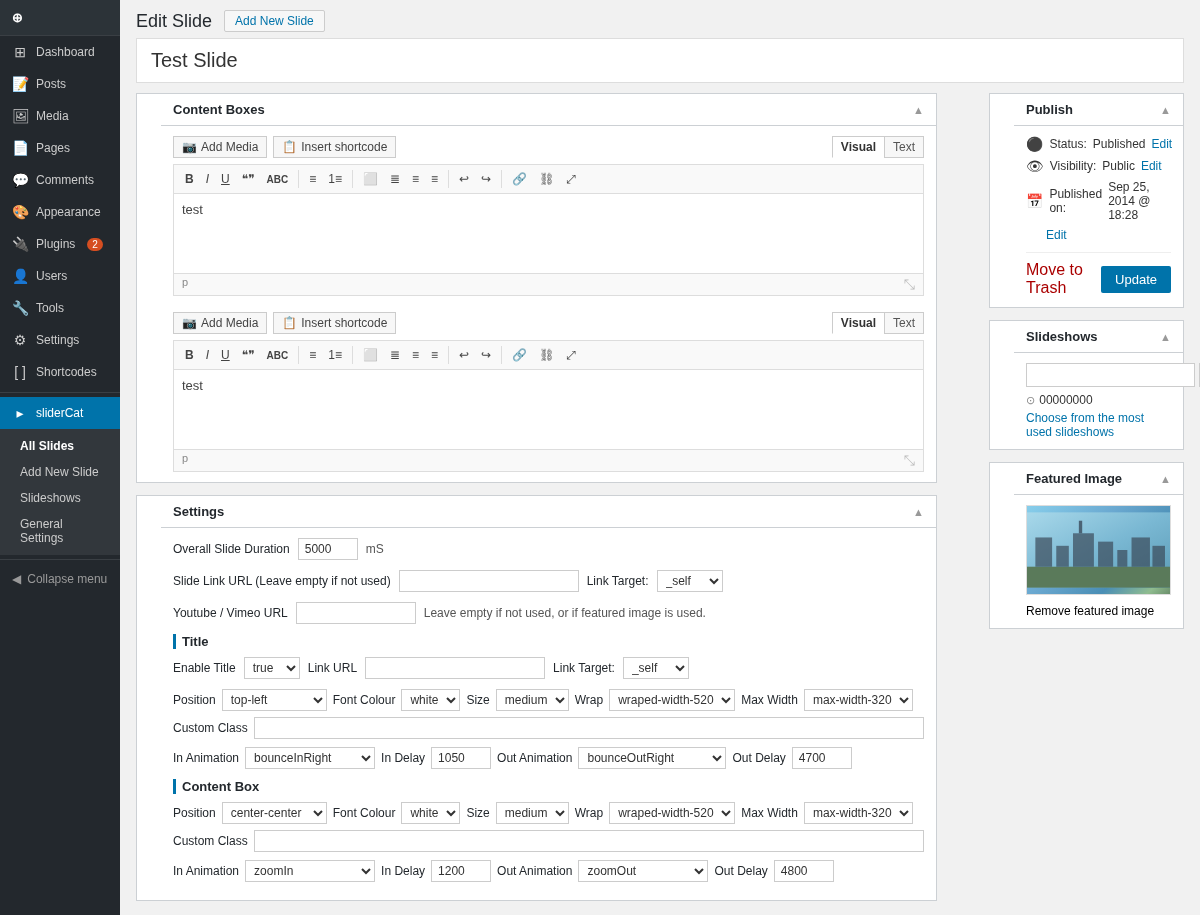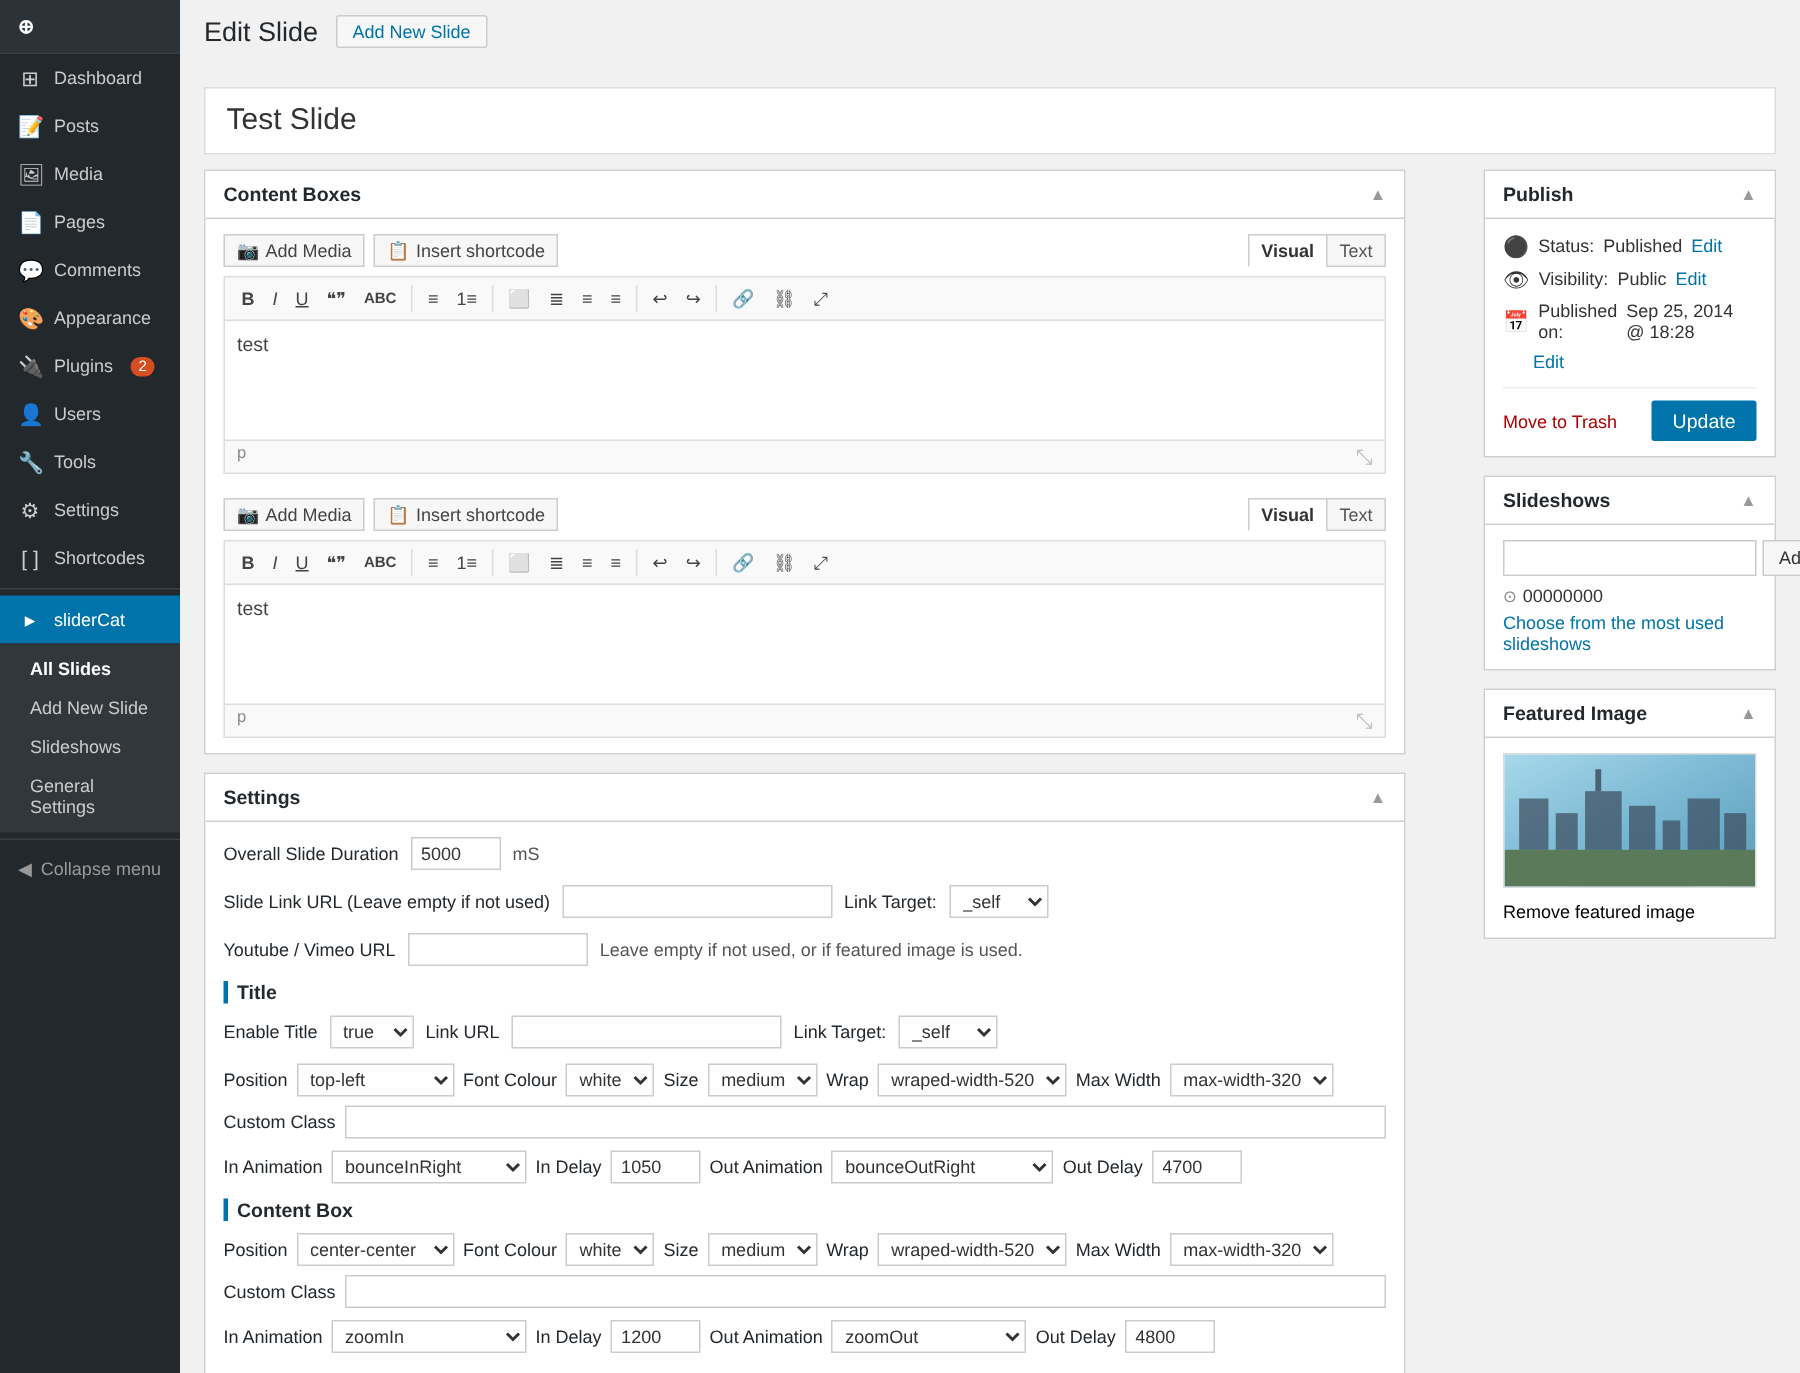--- a/index.html
+++ b/index.html
@@ -23,34 +23,34 @@
     
     .main-content { flex: 1; background: #f1f1f1; }
 
     
     .top-bar { background: #23282d; height: 32px; display: flex; align-items: center; justify-content: flex-end; padding: 0 12px; }
     .screen-options-btn { color: #ccc; font-size: 12px; cursor: pointer; background: none; border: none; }
     .screen-options-btn::after { content: " ▼"; font-size: 10px; }
 
     
     .page-inner { padding: 10px 16px; }
-    .page-header { display: flex; align-items: center; gap: 12px; margin-bottom: 26px; }
+    .page-header { display: flex; align-items: center; gap: 12px; margin-bottom: 6px; }
     .page-title-heading { font-size: 18px; font-weight: 400; color: #23282d; }
     .add-new-btn { background: #f7f7f7; border: 1px solid #ccc; color: #0073aa; padding: 3px 10px; font-size: 12px; cursor: pointer; border-radius: 2px; text-decoration: none; }
 
     
     .slide-title-input { width: 100%; padding: 10px 14px; font-size: 20px; border: 1px solid #ddd; background: #fff; margin-bottom: 10px; color: #333; }
 
     
     .content-layout { display: flex; gap: 12px; align-items: flex-start; }
     .content-main { flex: 1; }
     .content-sidebar { width: 195px; flex-shrink: 0; margin-left: 40px; }
 
     
-    .metabox { background: #fff; border: 1px solid #ccd0d4; margin-bottom: 12px; }
+    .metabox { background: #fff; border: 1px solid #ccd0d4; margin-bottom: 12px; padding-left: 24px; }
     .metabox-header { background: #fff; padding: 8px 12px; border-bottom: 1px solid #ccd0d4; display: flex; align-items: center; justify-content: space-between; cursor: pointer; }
     .metabox-title { font-size: 13px; font-weight: 600; color: #23282d; }
     .metabox-toggle { color: #999; font-size: 11px; }
     .metabox-body { padding: 10px 12px; }
 
     
     .editor-toolbar-row { display: flex; align-items: center; gap: 6px; margin-bottom: 6px; }
     .media-btn { background: #f7f7f7; border: 1px solid #ccc; padding: 3px 8px; font-size: 12px; cursor: pointer; display: flex; align-items: center; gap: 4px; color: #444; }
     .visual-text-tabs { margin-left: auto; display: flex; }
     .vt-tab { padding: 3px 8px; font-size: 12px; border: 1px solid #ccc; cursor: pointer; background: #f7f7f7; color: #555; }
@@ -78,21 +78,21 @@
     .settings-text-sm { font-size: 12px; color: #555; }
 
     
     .section-title { font-size: 13px; font-weight: 600; color: #23282d; margin: 10px 0 8px; padding-left: 6px; border-left: 3px solid #0073aa; }
 
     
     .publish-row { display: flex; align-items: center; gap: 6px; margin-bottom: 6px; font-size: 12px; }
     .publish-status-icon { font-size: 14px; }
     .publish-link { color: #0073aa; text-decoration: none; cursor: pointer; }
     .publish-actions { display: flex; align-items: center; justify-content: space-between; margin-top: 10px; padding-top: 8px; border-top: 1px solid #eee; }
-    .move-to-trash { color: #a00; font-size: 12px; cursor: pointer; text-decoration: none; }
+    .move-to-trash { color: #a00; font-size: 16px; cursor: pointer; text-decoration: none; }
     .update-btn { background: #0073aa; color: #fff; border: none; padding: 6px 14px; font-size: 13px; cursor: pointer; border-radius: 2px; }
 
     
     .slideshow-input-row { display: flex; gap: 4px; margin-bottom: 6px; }
     .slideshow-input { flex: 1; border: 1px solid #ccc; padding: 4px 6px; font-size: 12px; }
     .add-slideshow-btn { background: #f7f7f7; border: 1px solid #ccc; padding: 4px 10px; font-size: 12px; cursor: pointer; color: #333; }
     .slideshow-item { display: flex; align-items: center; gap: 4px; font-size: 12px; color: #333; margin-bottom: 4px; }
     .slideshow-item-icon { font-size: 11px; color: #888; }
     .choose-link { color: #0073aa; font-size: 12px; text-decoration: none; cursor: pointer; display: block; }
 

